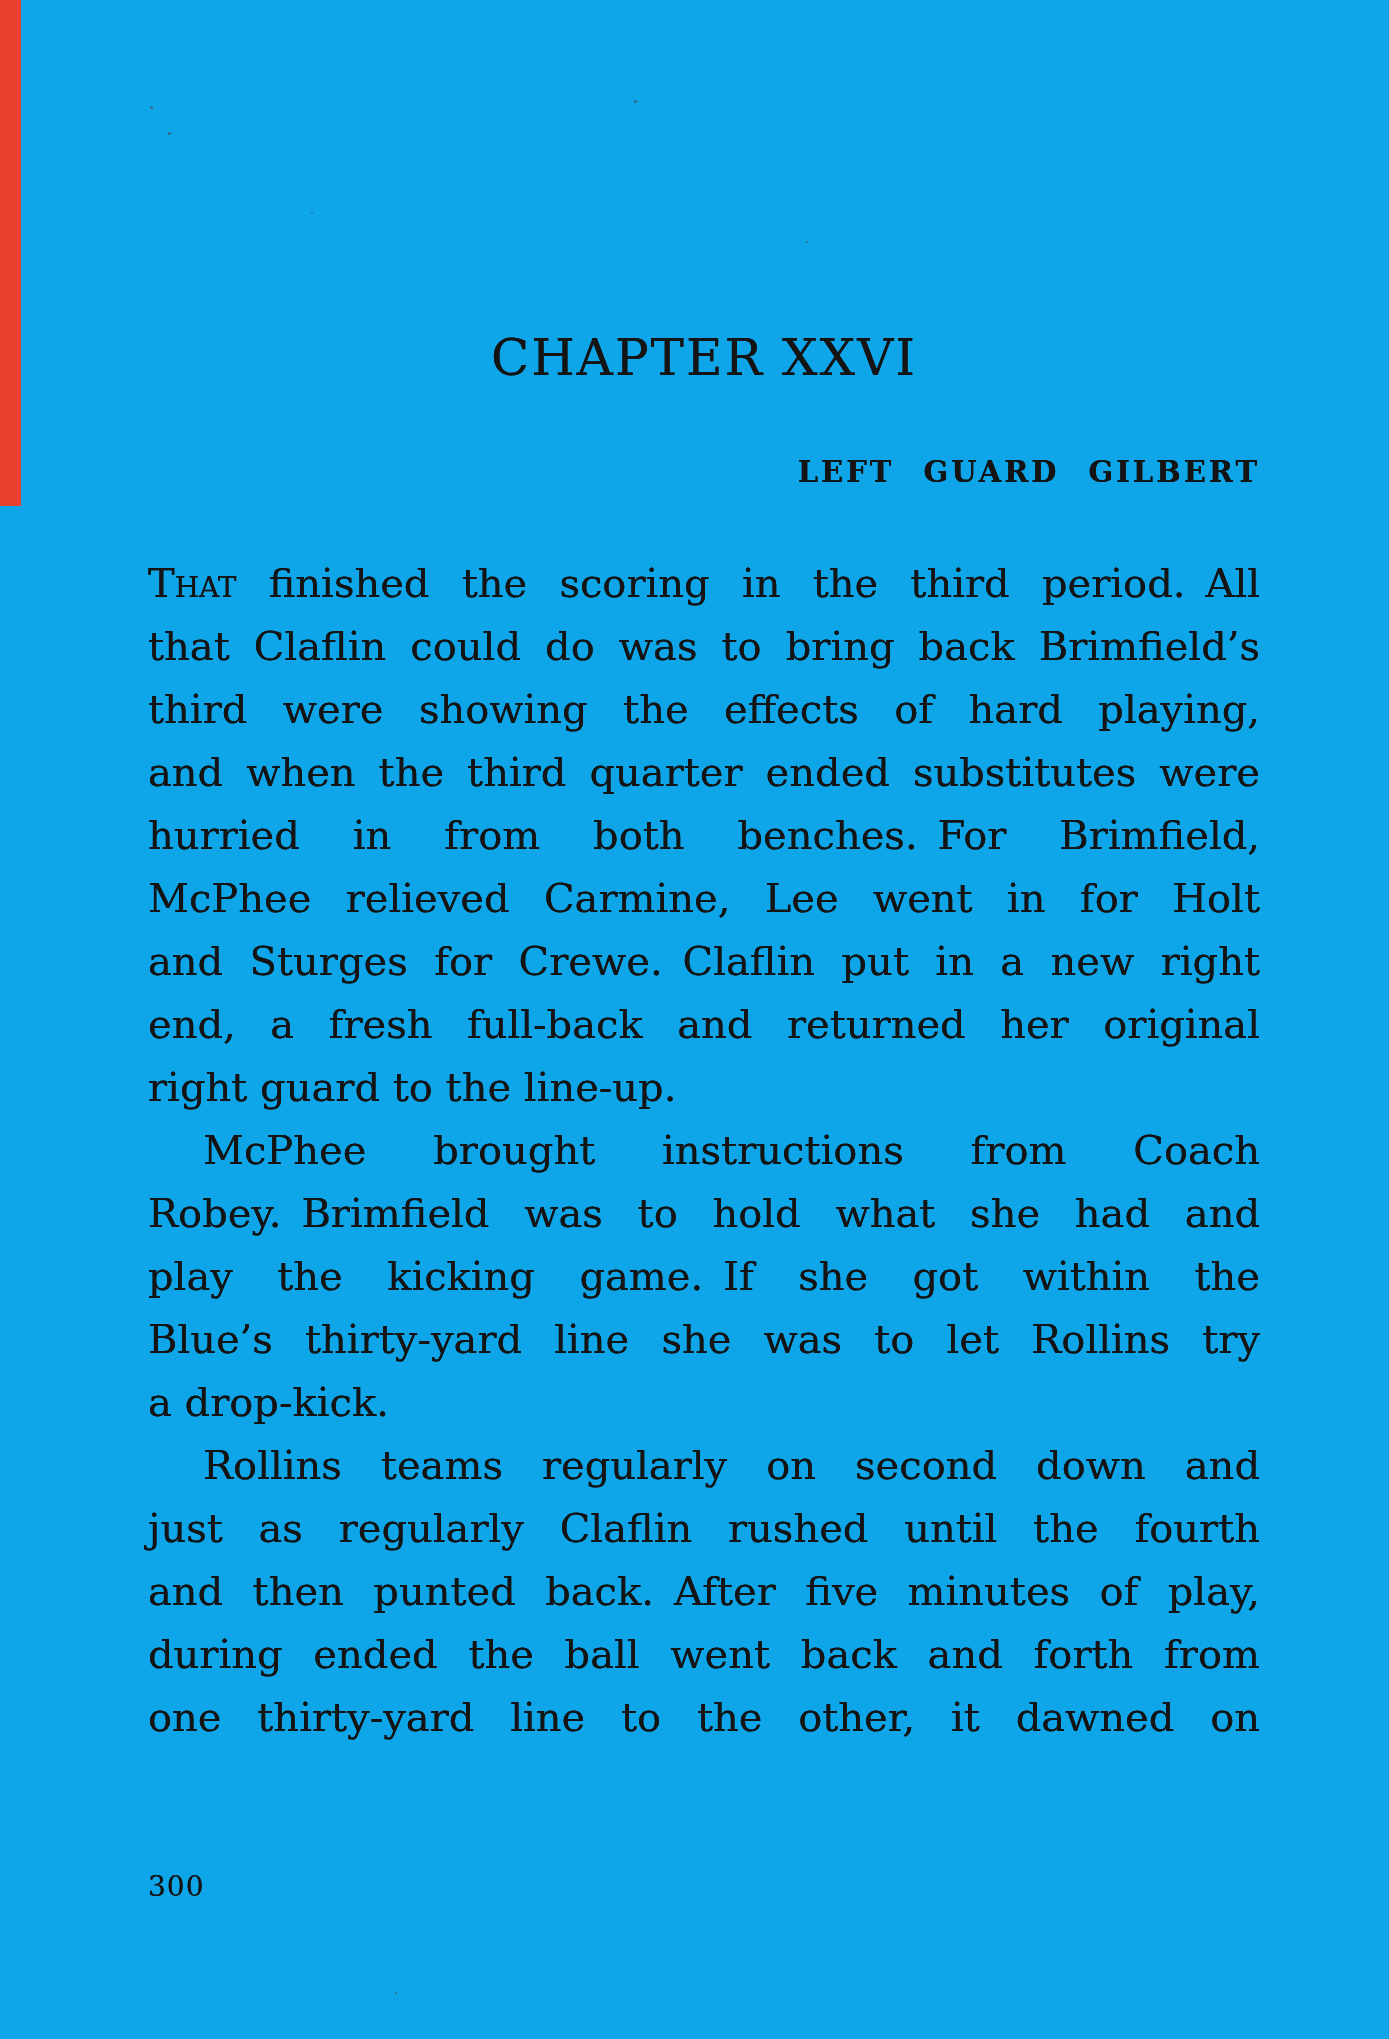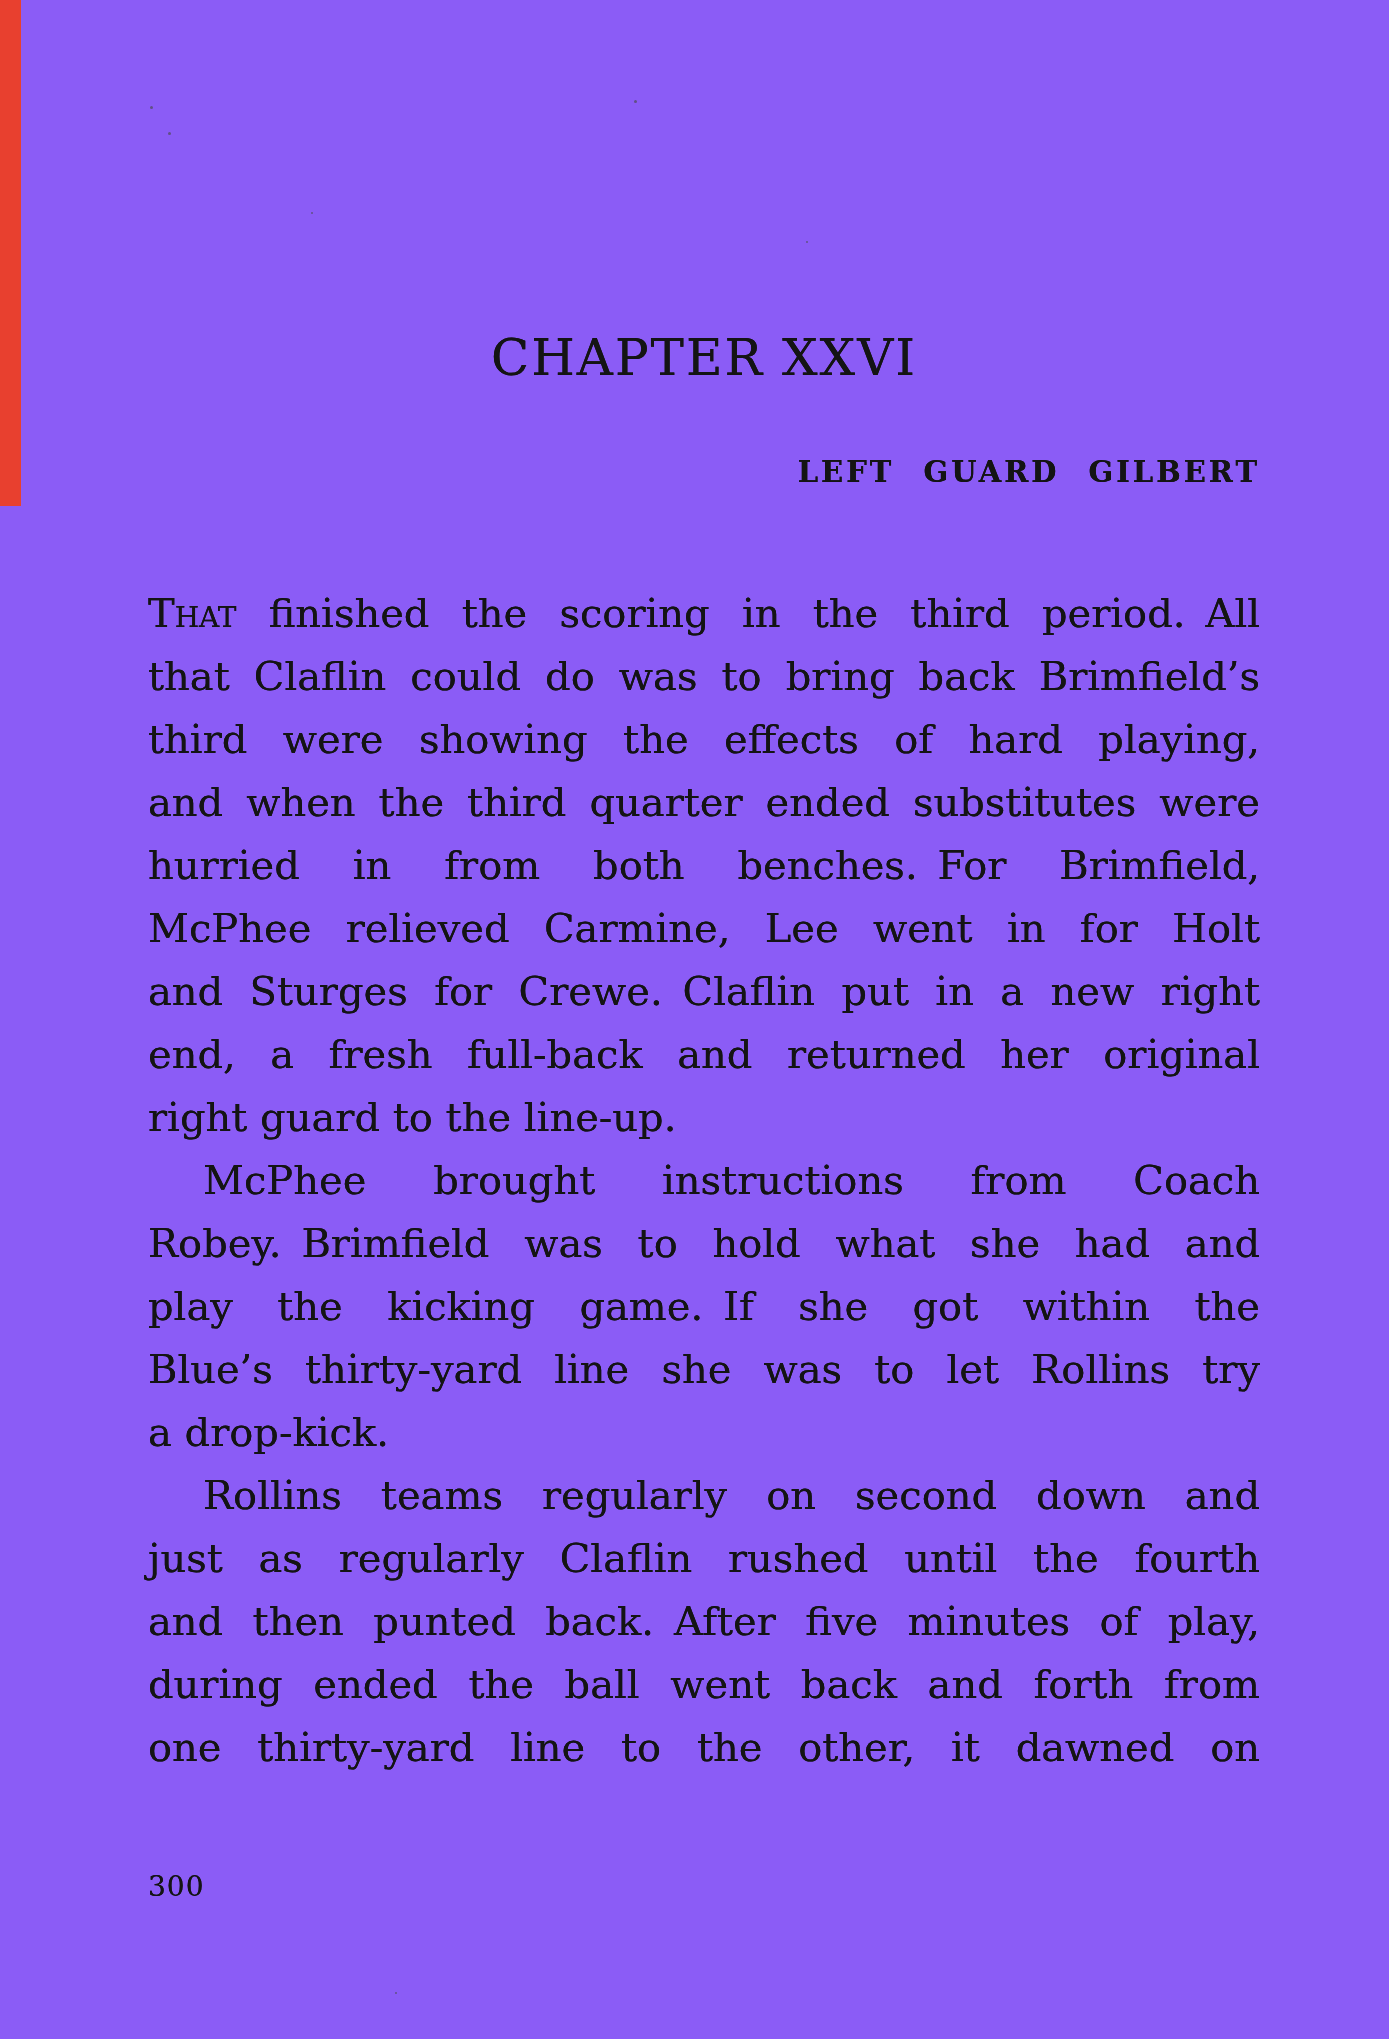--- a/index.html
+++ b/index.html
@@ -1,20 +1,20 @@
 <!DOCTYPE html>
 <html><head>
 <meta charset="utf-8">
 <style>
   html, body { margin: 0; padding: 0; background: #ffffff; }
   .page {
     position: relative;
     width: 1389px;
     height: 2039px;
-    background: #8b5cf6;
+    background: #0ea5e9;
     overflow: hidden;
     font-family: "DejaVu Serif", "Liberation Serif", serif;
     color: #141414;
   }
   .ribbon {
     position: absolute;
     left: 0; top: 0;
     width: 21px; height: 506px;
   }
   .chapter {
@@ -42,21 +42,20 @@
     line-height: 40px;
     text-shadow: 0 0 0.4px #141414;
   }
   .body-text {
     position: absolute;
     left: 148px; top: 552px;
     width: 1112px;
     font-size: 40px;
     line-height: 63px;
     text-shadow: 0 0 0.5px #141414;
-    margin-top: 30px;
   }
   .line {
     text-align: justify;
     text-align-last: justify;
     white-space: pre-wrap;
     height: 63px;
     overflow: visible;
   }
   .line.end { text-align-last: left; }
   .line.ind { text-indent: 55px; }

